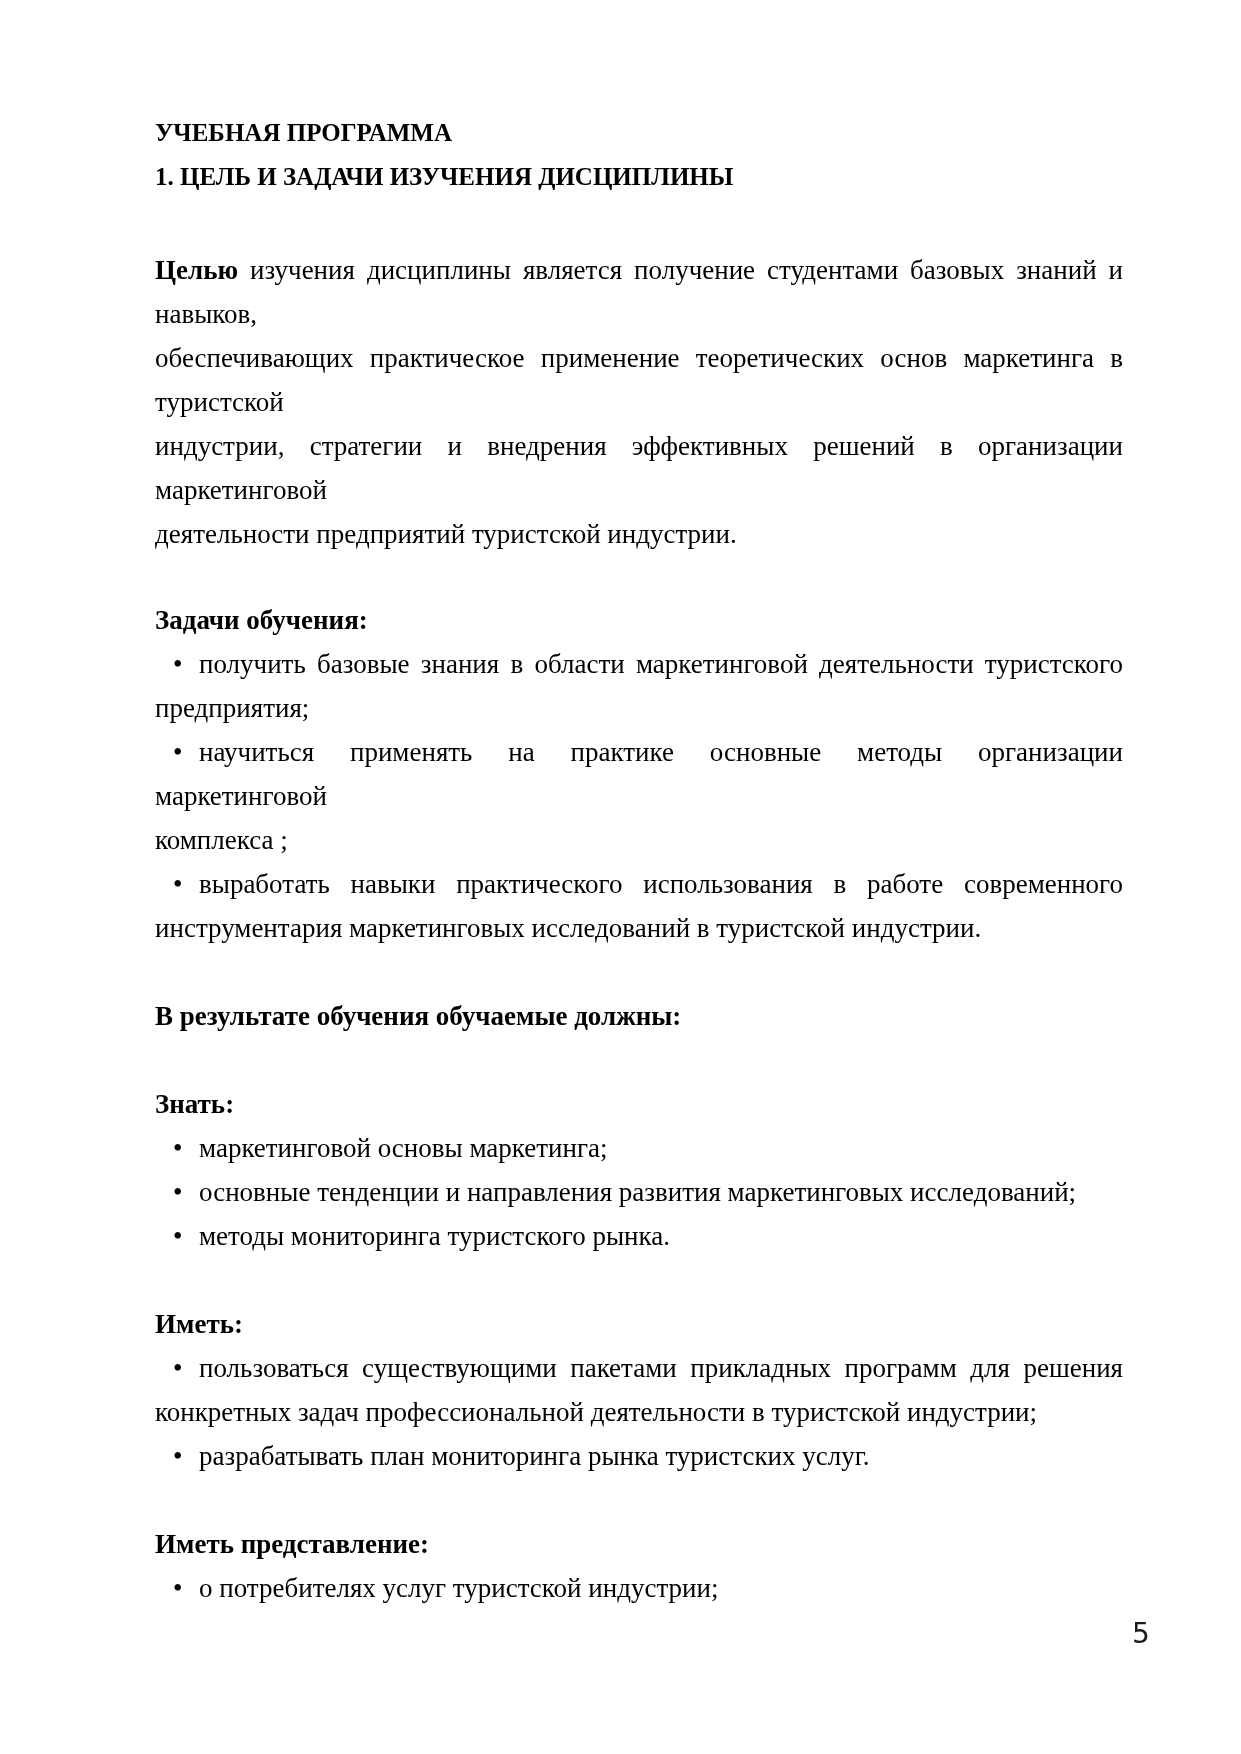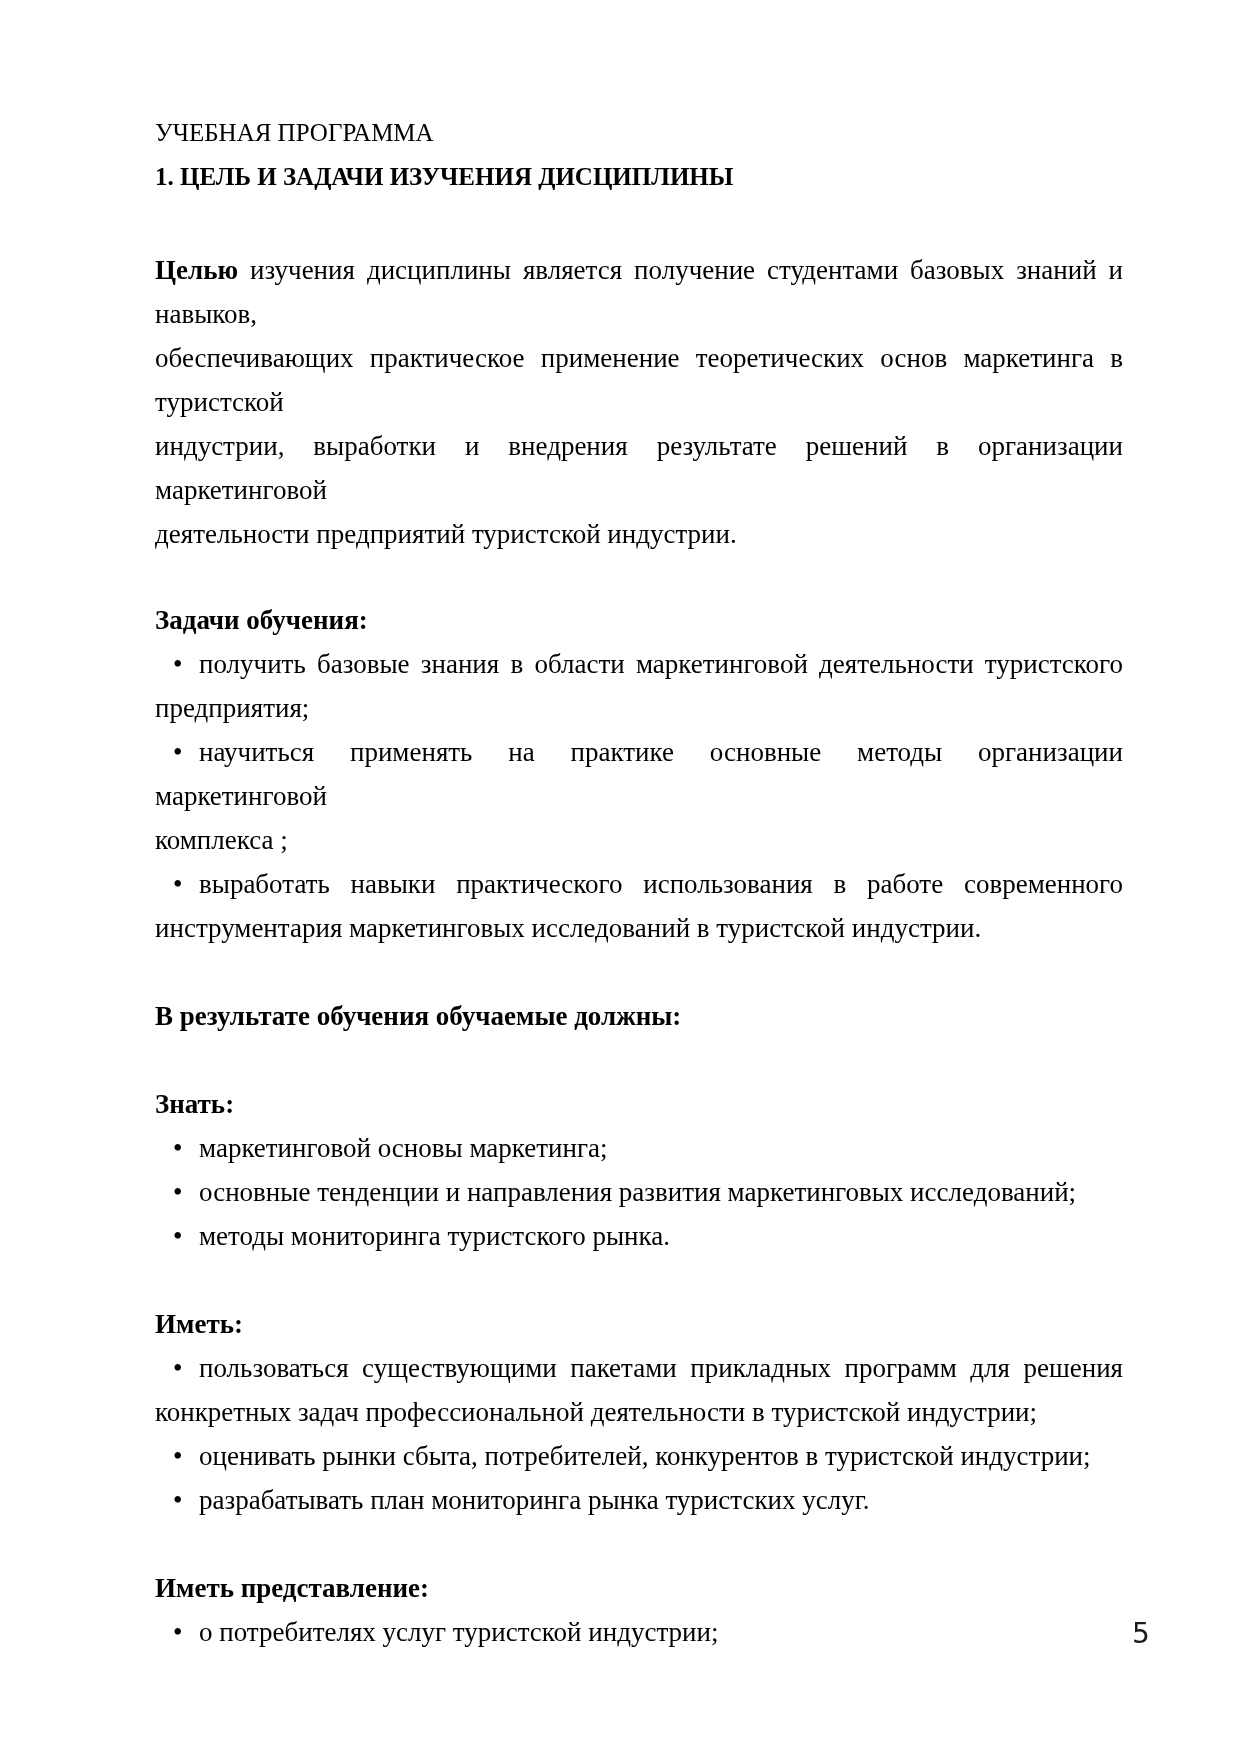--- a/index.html
+++ b/index.html
@@ -23,21 +23,21 @@
     line-height: 44px;
     text-align: left;
   }
   .just {
     text-align: justify;
     text-align-last: justify;
   }
   .b { font-weight: bold; }
   .doc-title {
     font-size: 25px;
-    font-weight: normal;
+    font-weight: bold;
     line-height: 44px;
   }
   .chapter {
     font-size: 25px;
     font-weight: bold;
     line-height: 44px;
   }
   .para-first { margin-top: 49px; }
   .sec-h {
     font-size: 27px;
@@ -68,21 +68,21 @@
 
 <div class="page">
   <div class="content">
 
     <div class="doc-title">УЧЕБНАЯ ПРОГРАММА</div>
 
     <div class="chapter">1. ЦЕЛЬ И ЗАДАЧИ ИЗУЧЕНИЯ ДИСЦИПЛИНЫ</div>
 
     <div class="line just para-first"><span class="b">Целью</span><span> изучения дисциплины является получение студентами базовых знаний и навыков,</span></div>
     <div class="line just">обеспечивающих практическое применение теоретических основ маркетинга в туристской</div>
-    <div class="line just">индустрии, выработки и внедрения результате решений в организации маркетинговой</div>
+    <div class="line just">индустрии, стратегии и внедрения эффективных решений в организации маркетинговой</div>
     <div class="line">деятельности предприятий туристской индустрии.</div>
 
     <div class="gap-sm"></div>
 
     <div class="sec-h">Задачи обучения:</div>
 
     <div class="line just"><span class="marker">•</span><span>получить базовые знания в области маркетинговой деятельности туристского</span></div>
     <div class="line">предприятия;</div>
     <div class="line just"><span class="marker">•</span><span>научиться применять на практике основные методы организации маркетинговой</span></div>
     <div class="line">комплекса ;</div>
@@ -100,21 +100,20 @@
     <div class="line"><span class="marker">•</span><span>маркетинговой основы маркетинга;</span></div>
     <div class="line"><span class="marker">•</span><span>основные тенденции и направления развития маркетинговых исследований;</span></div>
     <div class="line"><span class="marker">•</span><span>методы мониторинга туристского рынка.</span></div>
 
     <div class="gap"></div>
 
     <div class="sec-h">Иметь:</div>
 
     <div class="line just"><span class="marker">•</span><span>пользоваться существующими пакетами прикладных программ для решения</span></div>
     <div class="line">конкретных задач профессиональной деятельности в туристской индустрии;</div>
-    <div class="line"><span class="marker">•</span><span>оценивать рынки сбыта, потребителей, конкурентов в туристской индустрии;</span></div>
     <div class="line"><span class="marker">•</span><span>разрабатывать план мониторинга рынка туристских услуг.</span></div>
 
     <div class="gap"></div>
 
     <div class="sec-h">Иметь представление:</div>
 
     <div class="line"><span class="marker">•</span><span>о потребителях услуг туристской индустрии;</span></div>
 
   </div>
 

